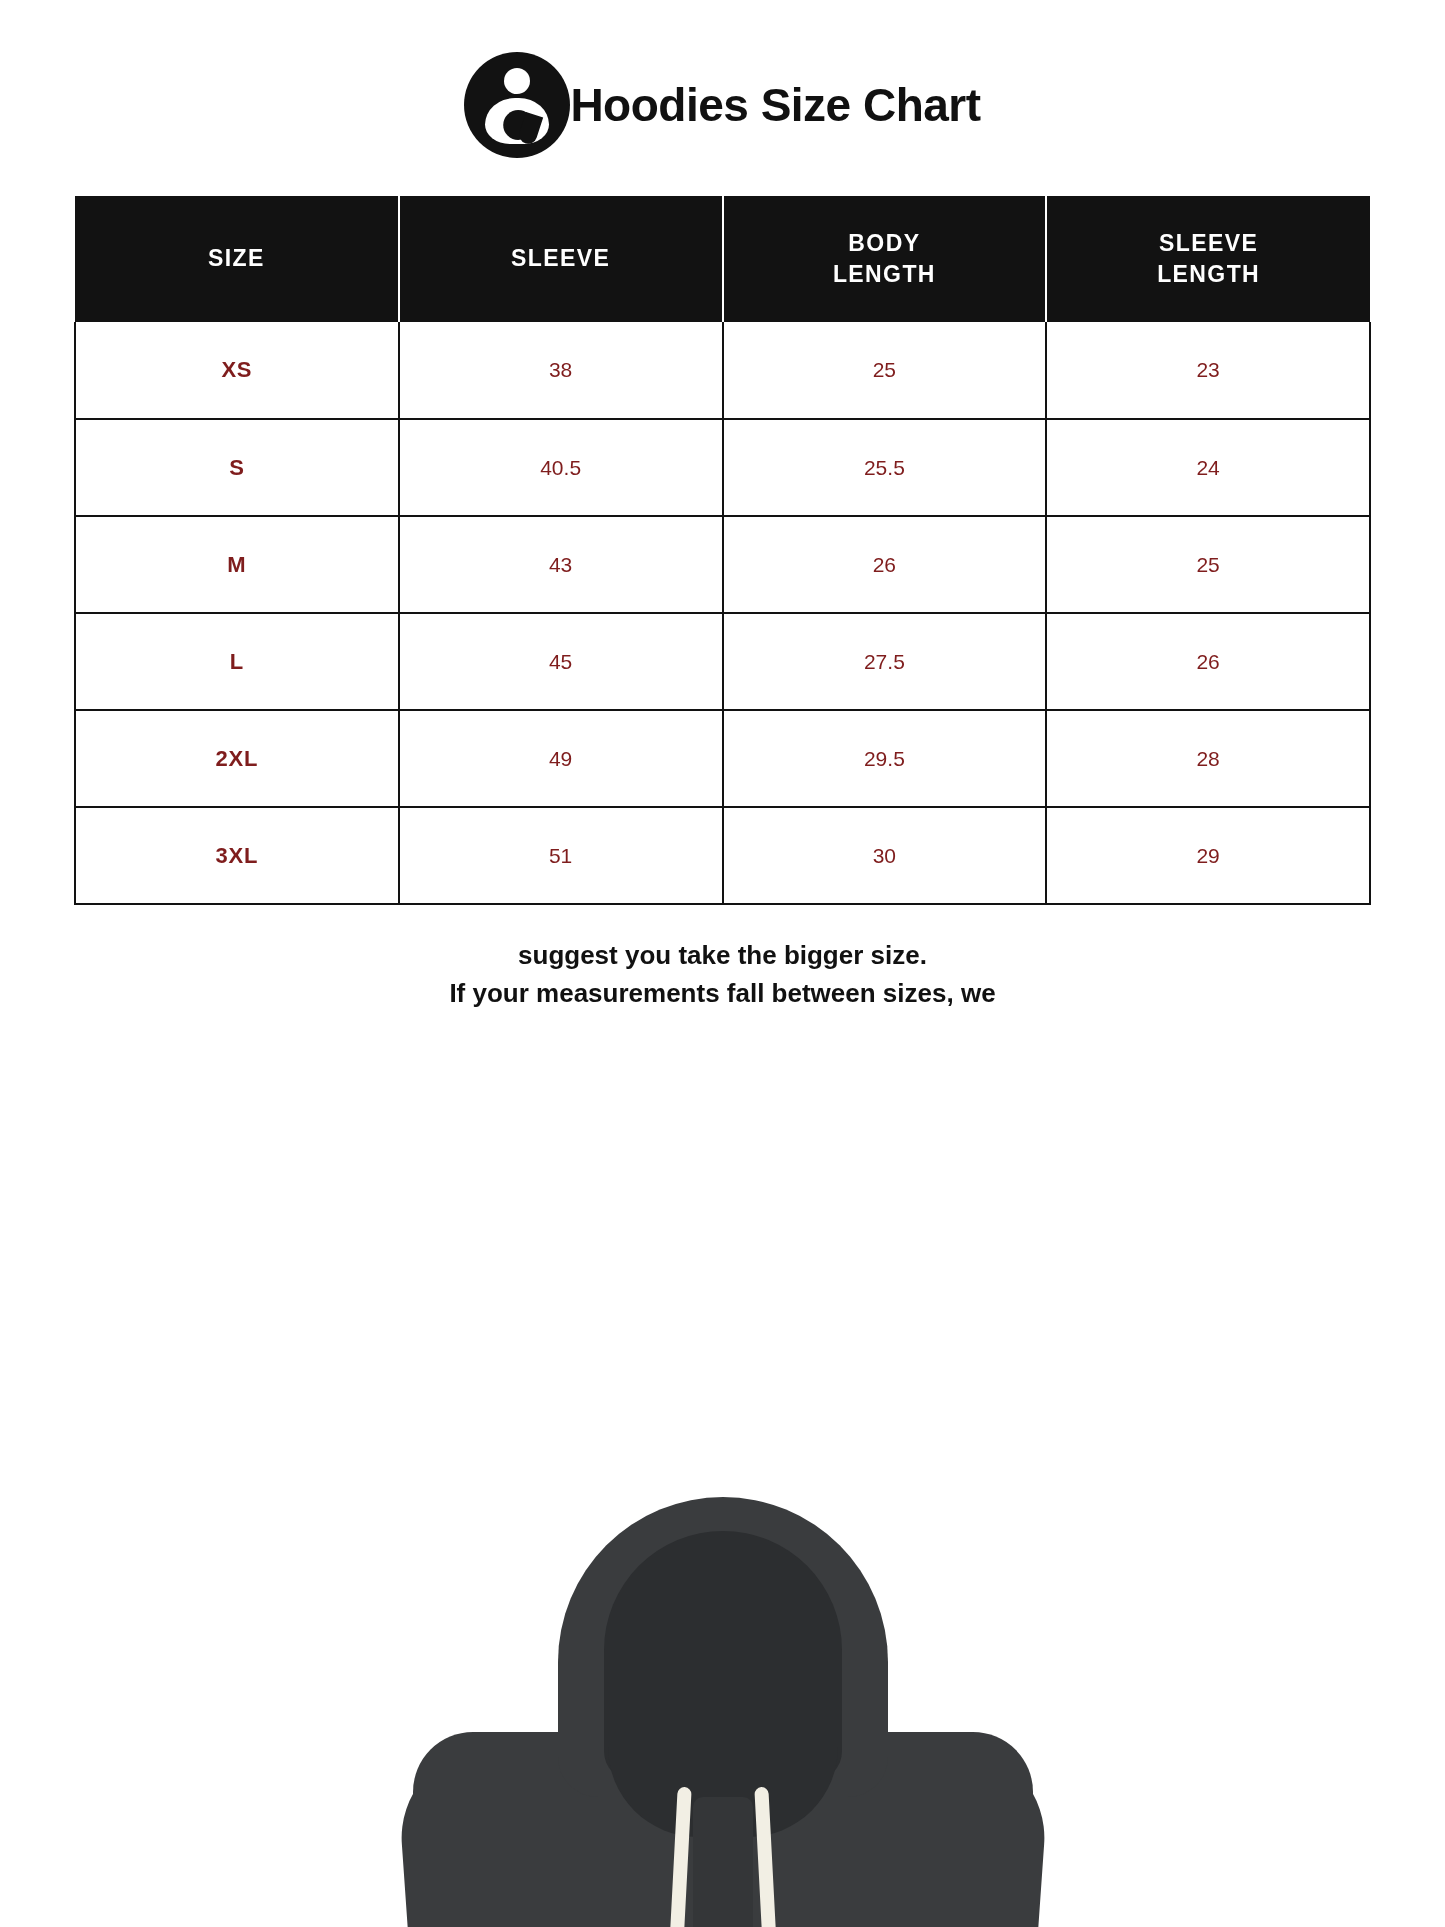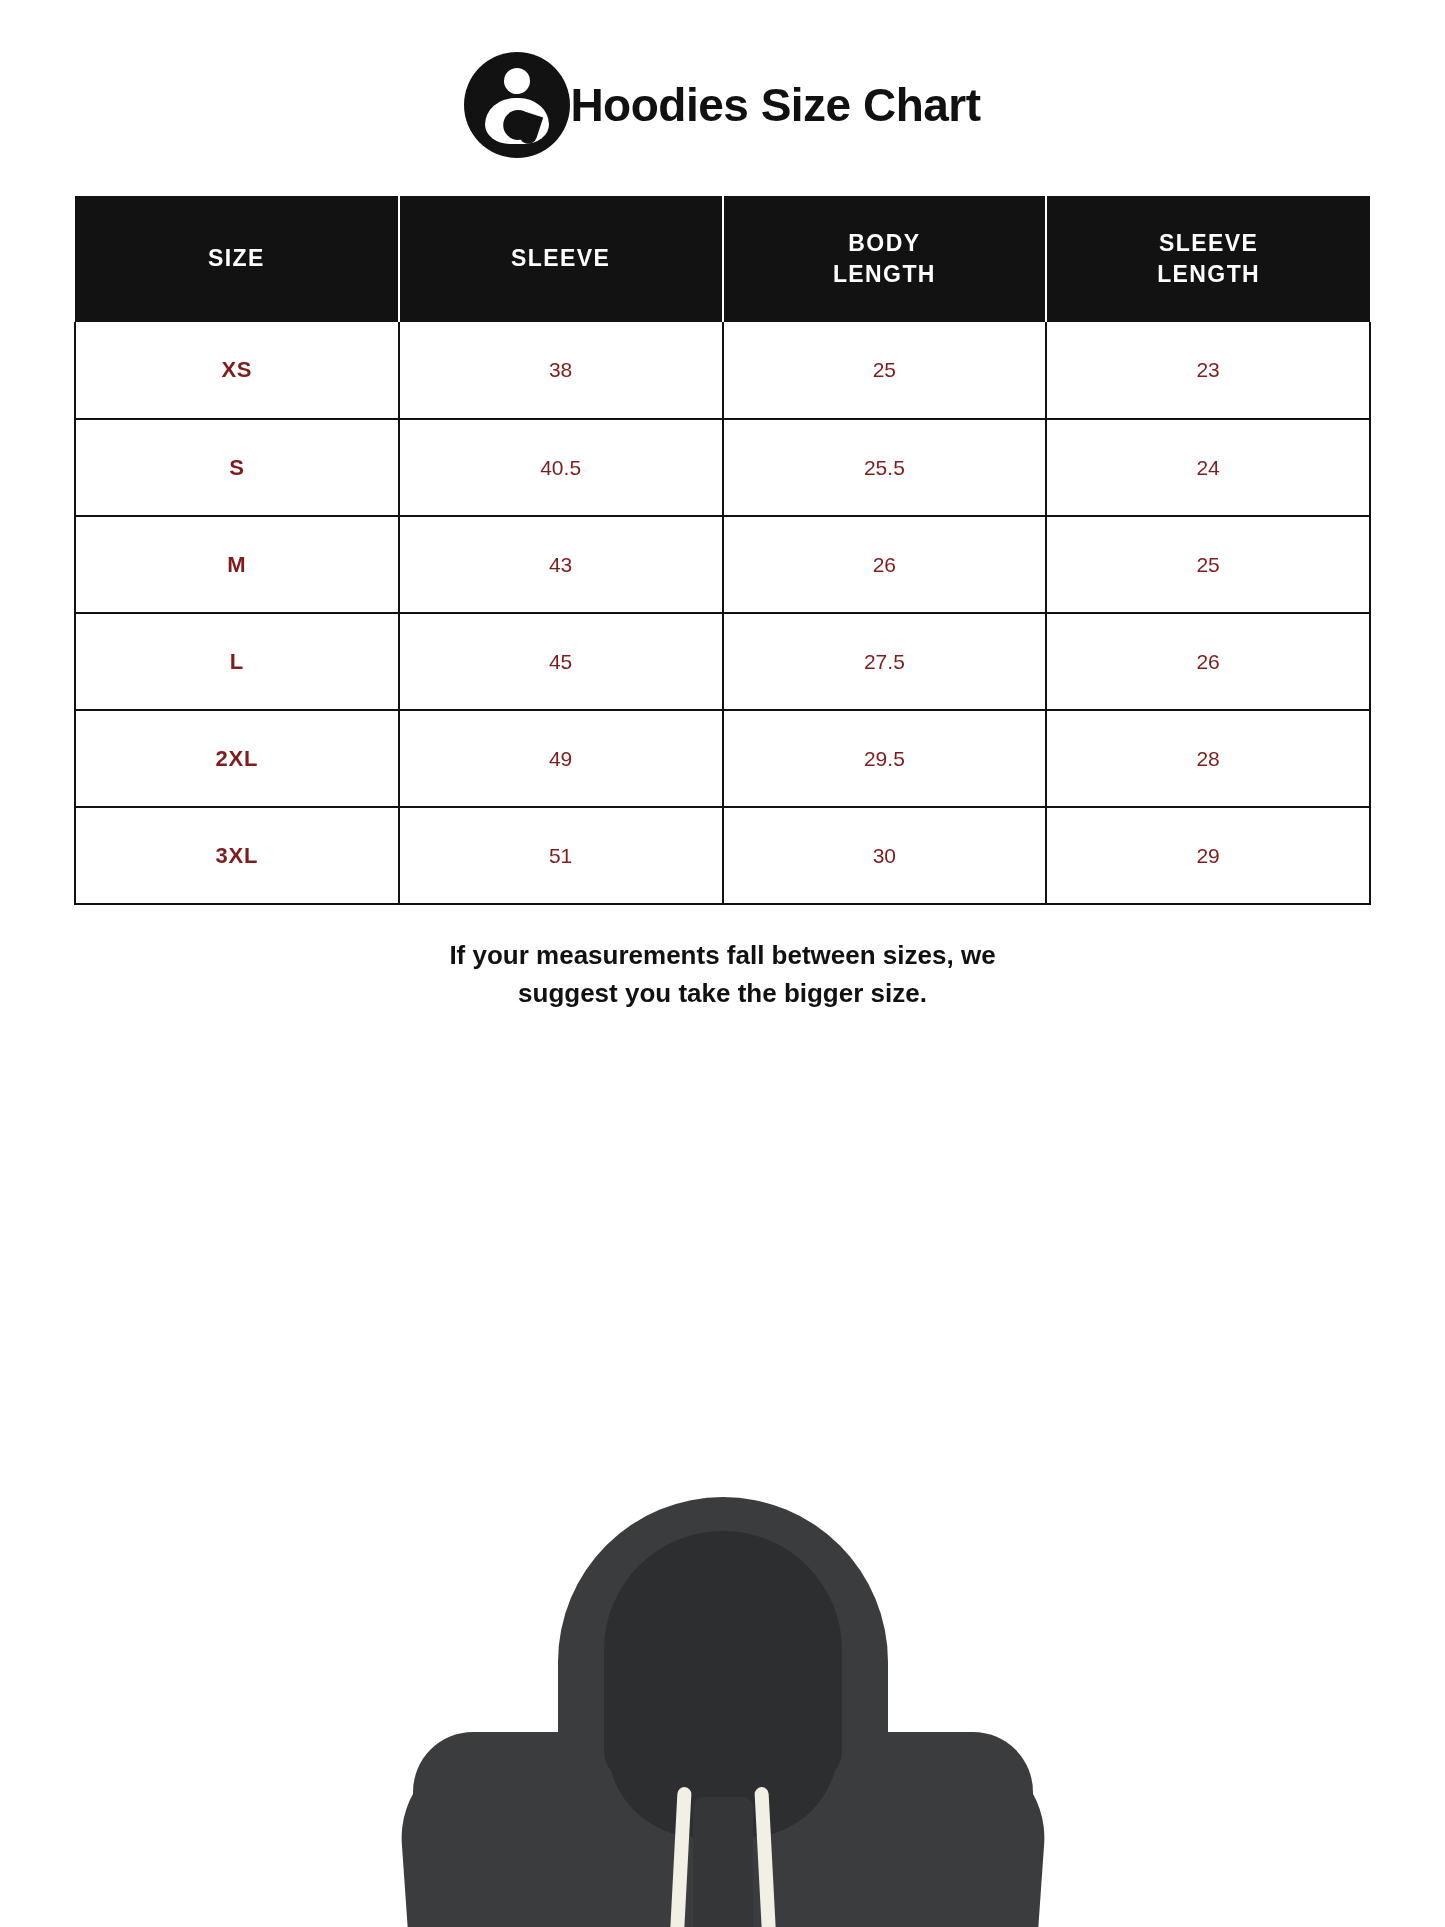--- a/index.html
+++ b/index.html
@@ -280,22 +280,22 @@
         <td class="size-col">3XL</td>
         <td>51</td>
         <td>30</td>
         <td>29</td>
       </tr>
     </tbody>
   </table>
 </div>
 
 <div class="note">
+  <div>suggest you take the bigger size.</div>
   <div>If your measurements fall between sizes, we</div>
-  <div>suggest you take the bigger size.</div>
 </div>
 
 <div class="hoodie-area">
   <div class="hoodie">
     <div class="shoulder-l"></div>
     <div class="shoulder-r"></div>
     <div class="body-main"></div>
     <div class="hood"></div>
     <div class="hood-inner"></div>
     <div class="neck"></div>

